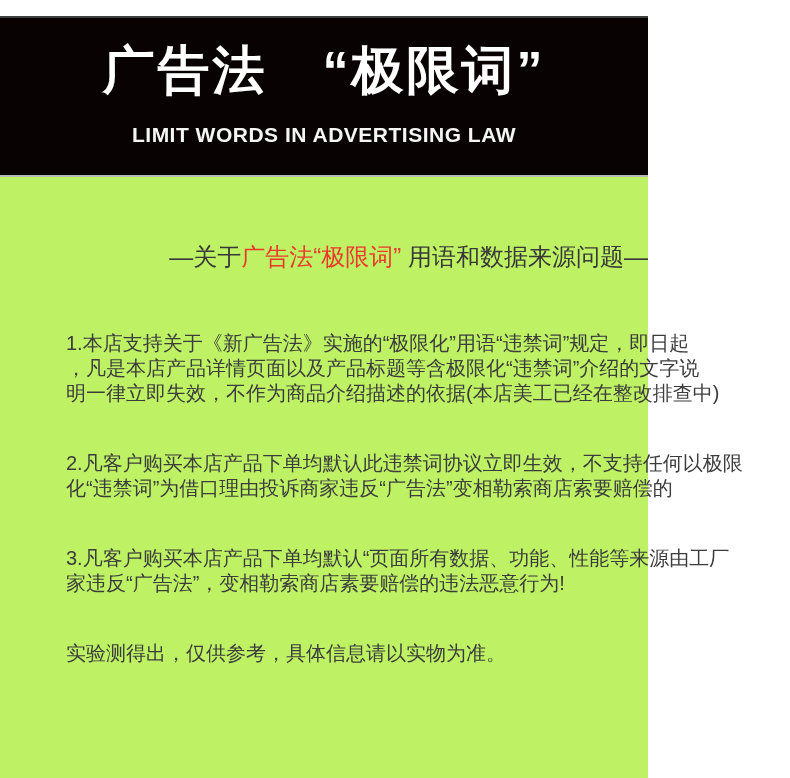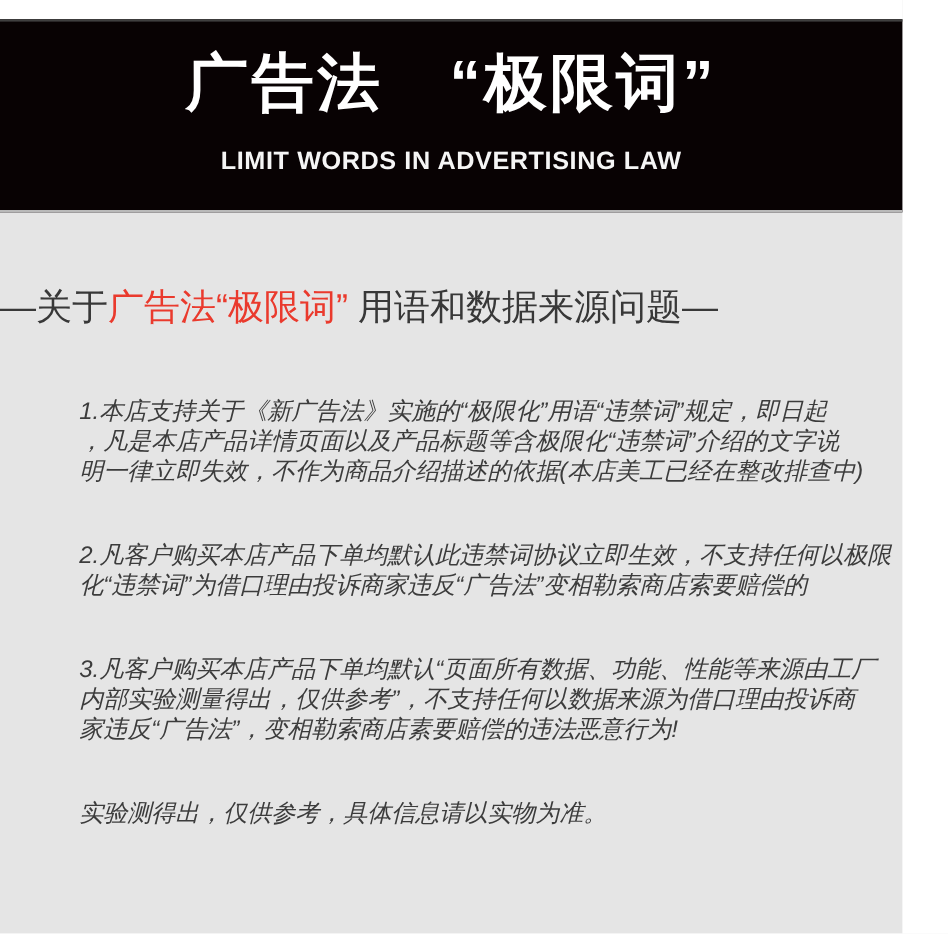--- a/index.html
+++ b/index.html
@@ -8,21 +8,21 @@
     --text:#3c3c3c;
     --heading:#383838;
   }
   *{margin:0;padding:0;box-sizing:border-box;}
   html,body{background:#ffffff;}
   body{
     width:790px;height:778px;
     font-family:"Liberation Sans","DejaVu Sans",sans-serif;
     overflow:hidden;
   }
-  .page{width:752px;height:778px;background:#e5e5e5;}
+  .page{width:648px;height:778px;background:#bef264;}
   .top-strip{height:16px;background:#ffffff;}
   .banner{
     height:161px;
     background:var(--banner-bg);
     border-top:2px solid #3f3f3f;
     border-bottom:2px solid #b9b9b9;
     display:flex;flex-direction:column;align-items:center;justify-content:center;
     padding-bottom:6px;
   }
   .banner h1{
@@ -36,32 +36,31 @@
   .banner .subtitle{
     margin-top:24px;
     color:#f5f5f5;
     font-size:21px;
     font-weight:bold;
     letter-spacing:0.5px;
     white-space:nowrap;
   }
   .heading{
     margin-top:62px;
-    text-align:left;
-    font-size:30px;
+    text-align:right;
+    font-size:24px;
     line-height:35px;
     font-weight:normal;
     color:var(--heading);
     white-space:nowrap;
   }
   .heading .hl{color:var(--accent);}
   .content{
     margin-top:57px;
     padding:0 50px 0 66px;
-    font-style:italic;
   }
   .content p{
     font-size:20px;
     line-height:25px;
     color:var(--text);
     margin-bottom:45px;
   }
   .content p .ln{display:block;white-space:pre;}
 </style>
 </head>
@@ -86,21 +85,20 @@
       <span class="ln">明一律立即失效，不作为商品介绍描述的依据(本店美工已经在整改排查中)</span>
     </p>
 
     <p>
       <span class="ln">2.凡客户购买本店产品下单均默认此违禁词协议立即生效，不支持任何以极限</span>
       <span class="ln">化“违禁词”为借口理由投诉商家违反“广告法”变相勒索商店索要赔偿的</span>
     </p>
 
     <p>
       <span class="ln">3.凡客户购买本店产品下单均默认“页面所有数据、功能、性能等来源由工厂</span>
-      <span class="ln">内部实验测量得出，仅供参考”，不支持任何以数据来源为借口理由投诉商</span>
       <span class="ln">家违反“广告法”，变相勒索商店素要赔偿的违法恶意行为!</span>
     </p>
 
     <p>
       <span class="ln">实验测得出，仅供参考，具体信息请以实物为准。</span>
     </p>
 
   </main>
 </div>
 

